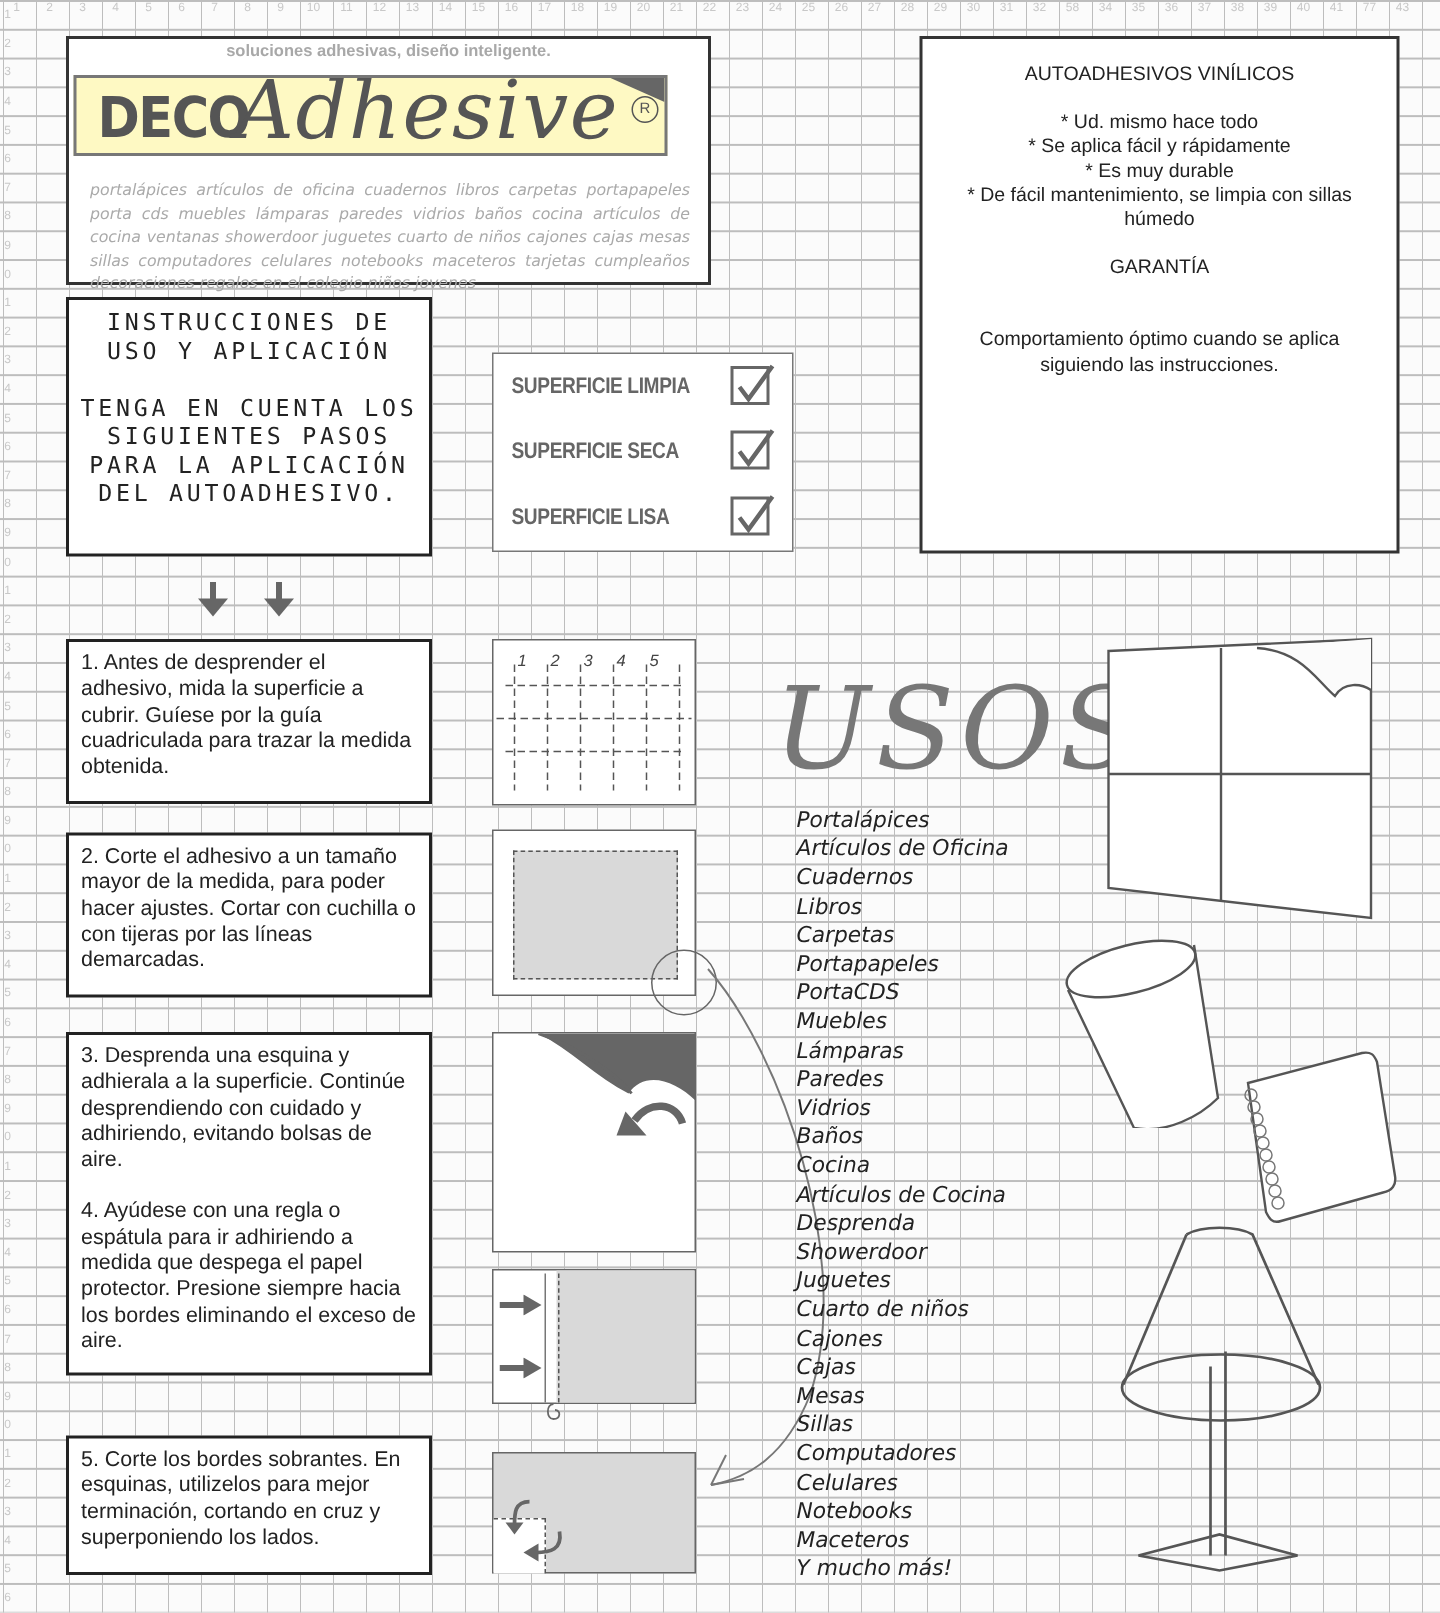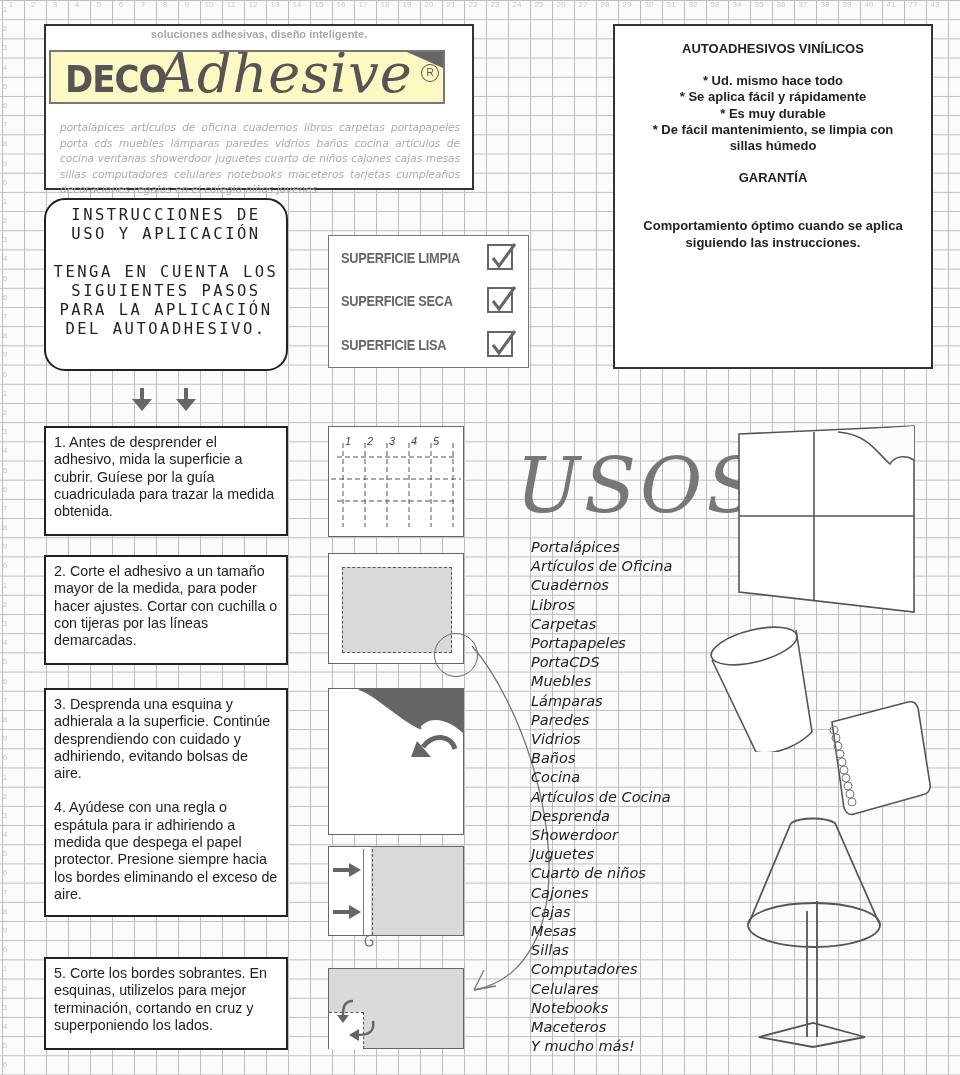--- a/index.html
+++ b/index.html
@@ -26,25 +26,25 @@
   #logo .tagline{position:absolute;top:2px;left:0;width:100%;text-align:center;font-size:11px;font-weight:bold;color:#a8a8a8;}
   #logo .brandframe{position:absolute;left:3px;top:24px;width:396px;height:54px;border:2px solid #777;box-sizing:border-box;background:#fef9c3;overflow:hidden;}
   #logo .deco{position:absolute;left:14px;top:7px;font-size:34px;font-weight:bold;color:#555;letter-spacing:-1px;font-family:"DejaVu Sans", sans-serif;transform:scaleY(1.1);}
   #logo .adh{position:absolute;left:106px;top:-10px;font-size:54px;color:#555;font-family:"DejaVu Serif", serif;font-style:italic;letter-spacing:1px;}
   #logo .reg{position:absolute;right:4px;top:12px;width:16px;height:16px;border:1.5px solid #555;border-radius:50%;font-size:10px;text-align:center;line-height:16px;color:#555;}
   #logo .peel{position:absolute;right:0;top:0;width:0;height:0;border-top:16px solid #666;border-left:36px solid transparent;}
   #logo .uses{position:absolute;left:14px;top:94px;width:400px;font-size:10.5px;line-height:15.5px;color:#aaa;font-family:"DejaVu Sans", sans-serif;font-style:italic;text-align:justify;}
 
   
   #info{left:613px;top:24px;width:320px;height:345px;border-color:#333;text-align:center;font-size:13px;line-height:16.2px;padding-top:15px;}
-  #info p{margin:0;font-weight:bold;}
+  #info p{margin:0;}
   #info .sp{height:16px;}
 
   
-  #instr{left:44px;top:198px;width:244px;height:173px;border-color:#222;text-align:center;font-family:"DejaVu Sans Mono", monospace;font-size:15.5px;letter-spacing:2.5px;line-height:19px;padding-top:6px;color:#222;border-radius:21px;}
+  #instr{left:44px;top:198px;width:244px;height:173px;border-color:#222;text-align:center;font-family:"DejaVu Sans Mono", monospace;font-size:15.5px;letter-spacing:2.5px;line-height:19px;padding-top:6px;color:#222;}
   #instr p{margin:0;}
 
   
   #check{left:328px;top:235px;width:201px;height:133px;border:1.5px solid #777;}
   .chk-row{position:absolute;left:12px;height:30px;width:180px;}
   .chk-label{position:absolute;left:0;top:5px;font-family:"Liberation Sans", sans-serif;font-weight:bold;font-size:15px;color:#666;transform:scaleX(0.85);transform-origin:left;letter-spacing:-0.3px;}
   .chk-box{position:absolute;left:146px;top:0;width:26px;height:26px;border:2.5px solid #666;box-sizing:border-box;}
   .chk-box svg{position:absolute;left:0;top:-6px;}
 
   .arrow-down{position:absolute;width:0;height:0;}

